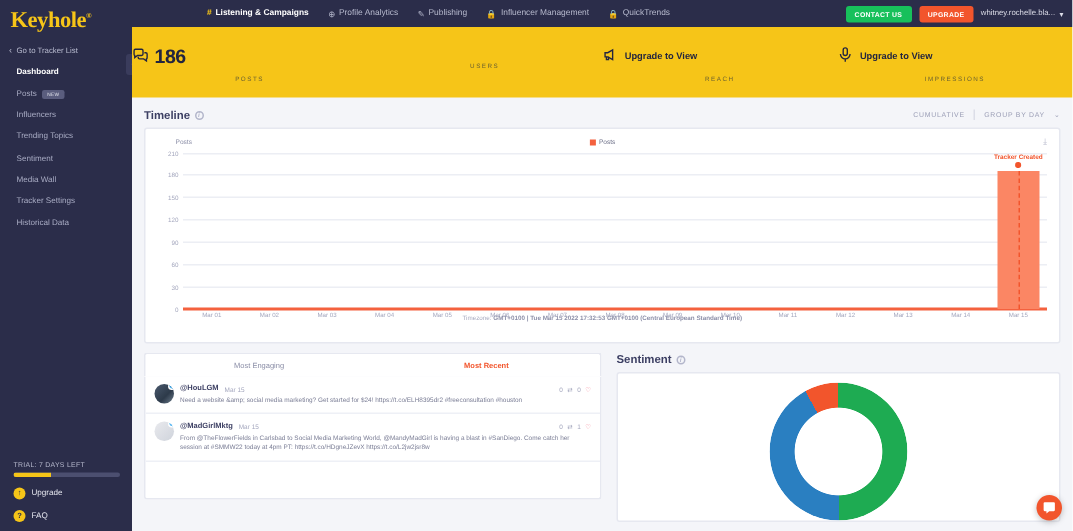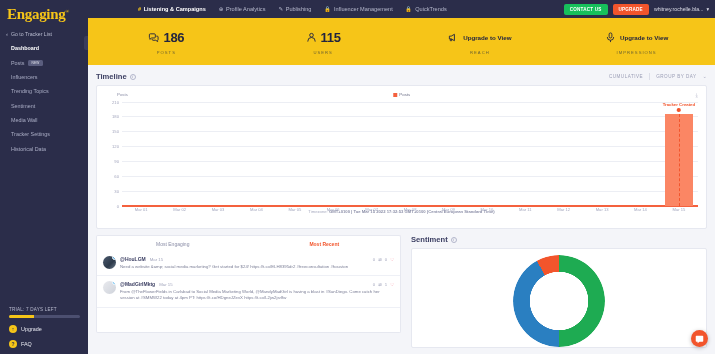--- a/index.html
+++ b/index.html
@@ -98,21 +98,21 @@
     align-items: center; gap: 3px; white-space: nowrap;
   }
 
   
   .statbar {
     height: 47px; background: #f6c518; display: flex;
     align-items: center;
   }
   .stat { flex: 1; text-align: center; }
   .stat-top {
-    display: flex; align-items: center; justify-content: center; gap: 4px;
+    display: flex; align-items: center; justify-content: flex-start; gap: 4px;
     color: #23253f;
   }
   .stat-num { font-size: 13px; font-weight: bold; letter-spacing: -0.3px; }
   .stat-upgrade { font-size: 6.2px; font-weight: bold; color: #23253f; }
   .stat-label {
     margin-top: 3px; font-size: 4.2px; color: #6d6330;
     letter-spacing: 1px;
   }
 
   
@@ -268,21 +268,21 @@
   }
   .chat-btn svg { width: 9px; height: 9px; fill: #fff; }
 </style>
 </head>
 <body>
 
 <div class="app">
 
   <aside class="sidebar">
     <div class="logo-wrap">
-      <span class="logo"><span>Engaging</span><sup>®</sup></span>
+      <span class="logo"><span>Keyhole</span><sup>®</sup></span>
     </div>
 
     <div class="nav-back">
       <span class="chev">‹</span>
       <span>Go to Tracker List</span>
     </div>
 
     <nav class="nav-list">
       <div class="nav-item active">
         <span>Dashboard</span>
@@ -375,29 +375,20 @@
               <path d="M3 6a2 2 0 0 1 2-2h9a2 2 0 0 1 2 2v5a2 2 0 0 1-2 2H8l-4 3v-3a2 2 0 0 1-1-2z"></path>
               <path d="M9 15v1a2 2 0 0 0 2 2h6l4 3v-3a2 2 0 0 0 1-2V11a2 2 0 0 0-2-2h-2"></path>
             </svg>
           </span>
           <span class="stat-num">186</span>
         </div>
         <div class="stat-label">POSTS</div>
       </div>
 
       <div class="stat">
-        <div class="stat-top">
-          <span>
-            <svg width="11" height="11" viewBox="0 0 24 24" fill="none" stroke="#23253f" stroke-width="2">
-              <circle cx="12" cy="7" r="4"></circle>
-                <path d="M4 21v-1a8 8 0 0 1 16 0v1"></path>
-            </svg>
-          </span>
-          <span class="stat-num">115</span>
-        </div>
         <div class="stat-label">USERS</div>
       </div>
 
       <div class="stat">
         <div class="stat-top">
           <span>
             <svg width="11" height="11" viewBox="0 0 24 24" fill="none" stroke="#23253f" stroke-width="2">
               <path d="M3 9v6h4l7 4V5L7 9H3z"></path>
                 <path d="M5 15v4h3v-4"></path>
             </svg>

